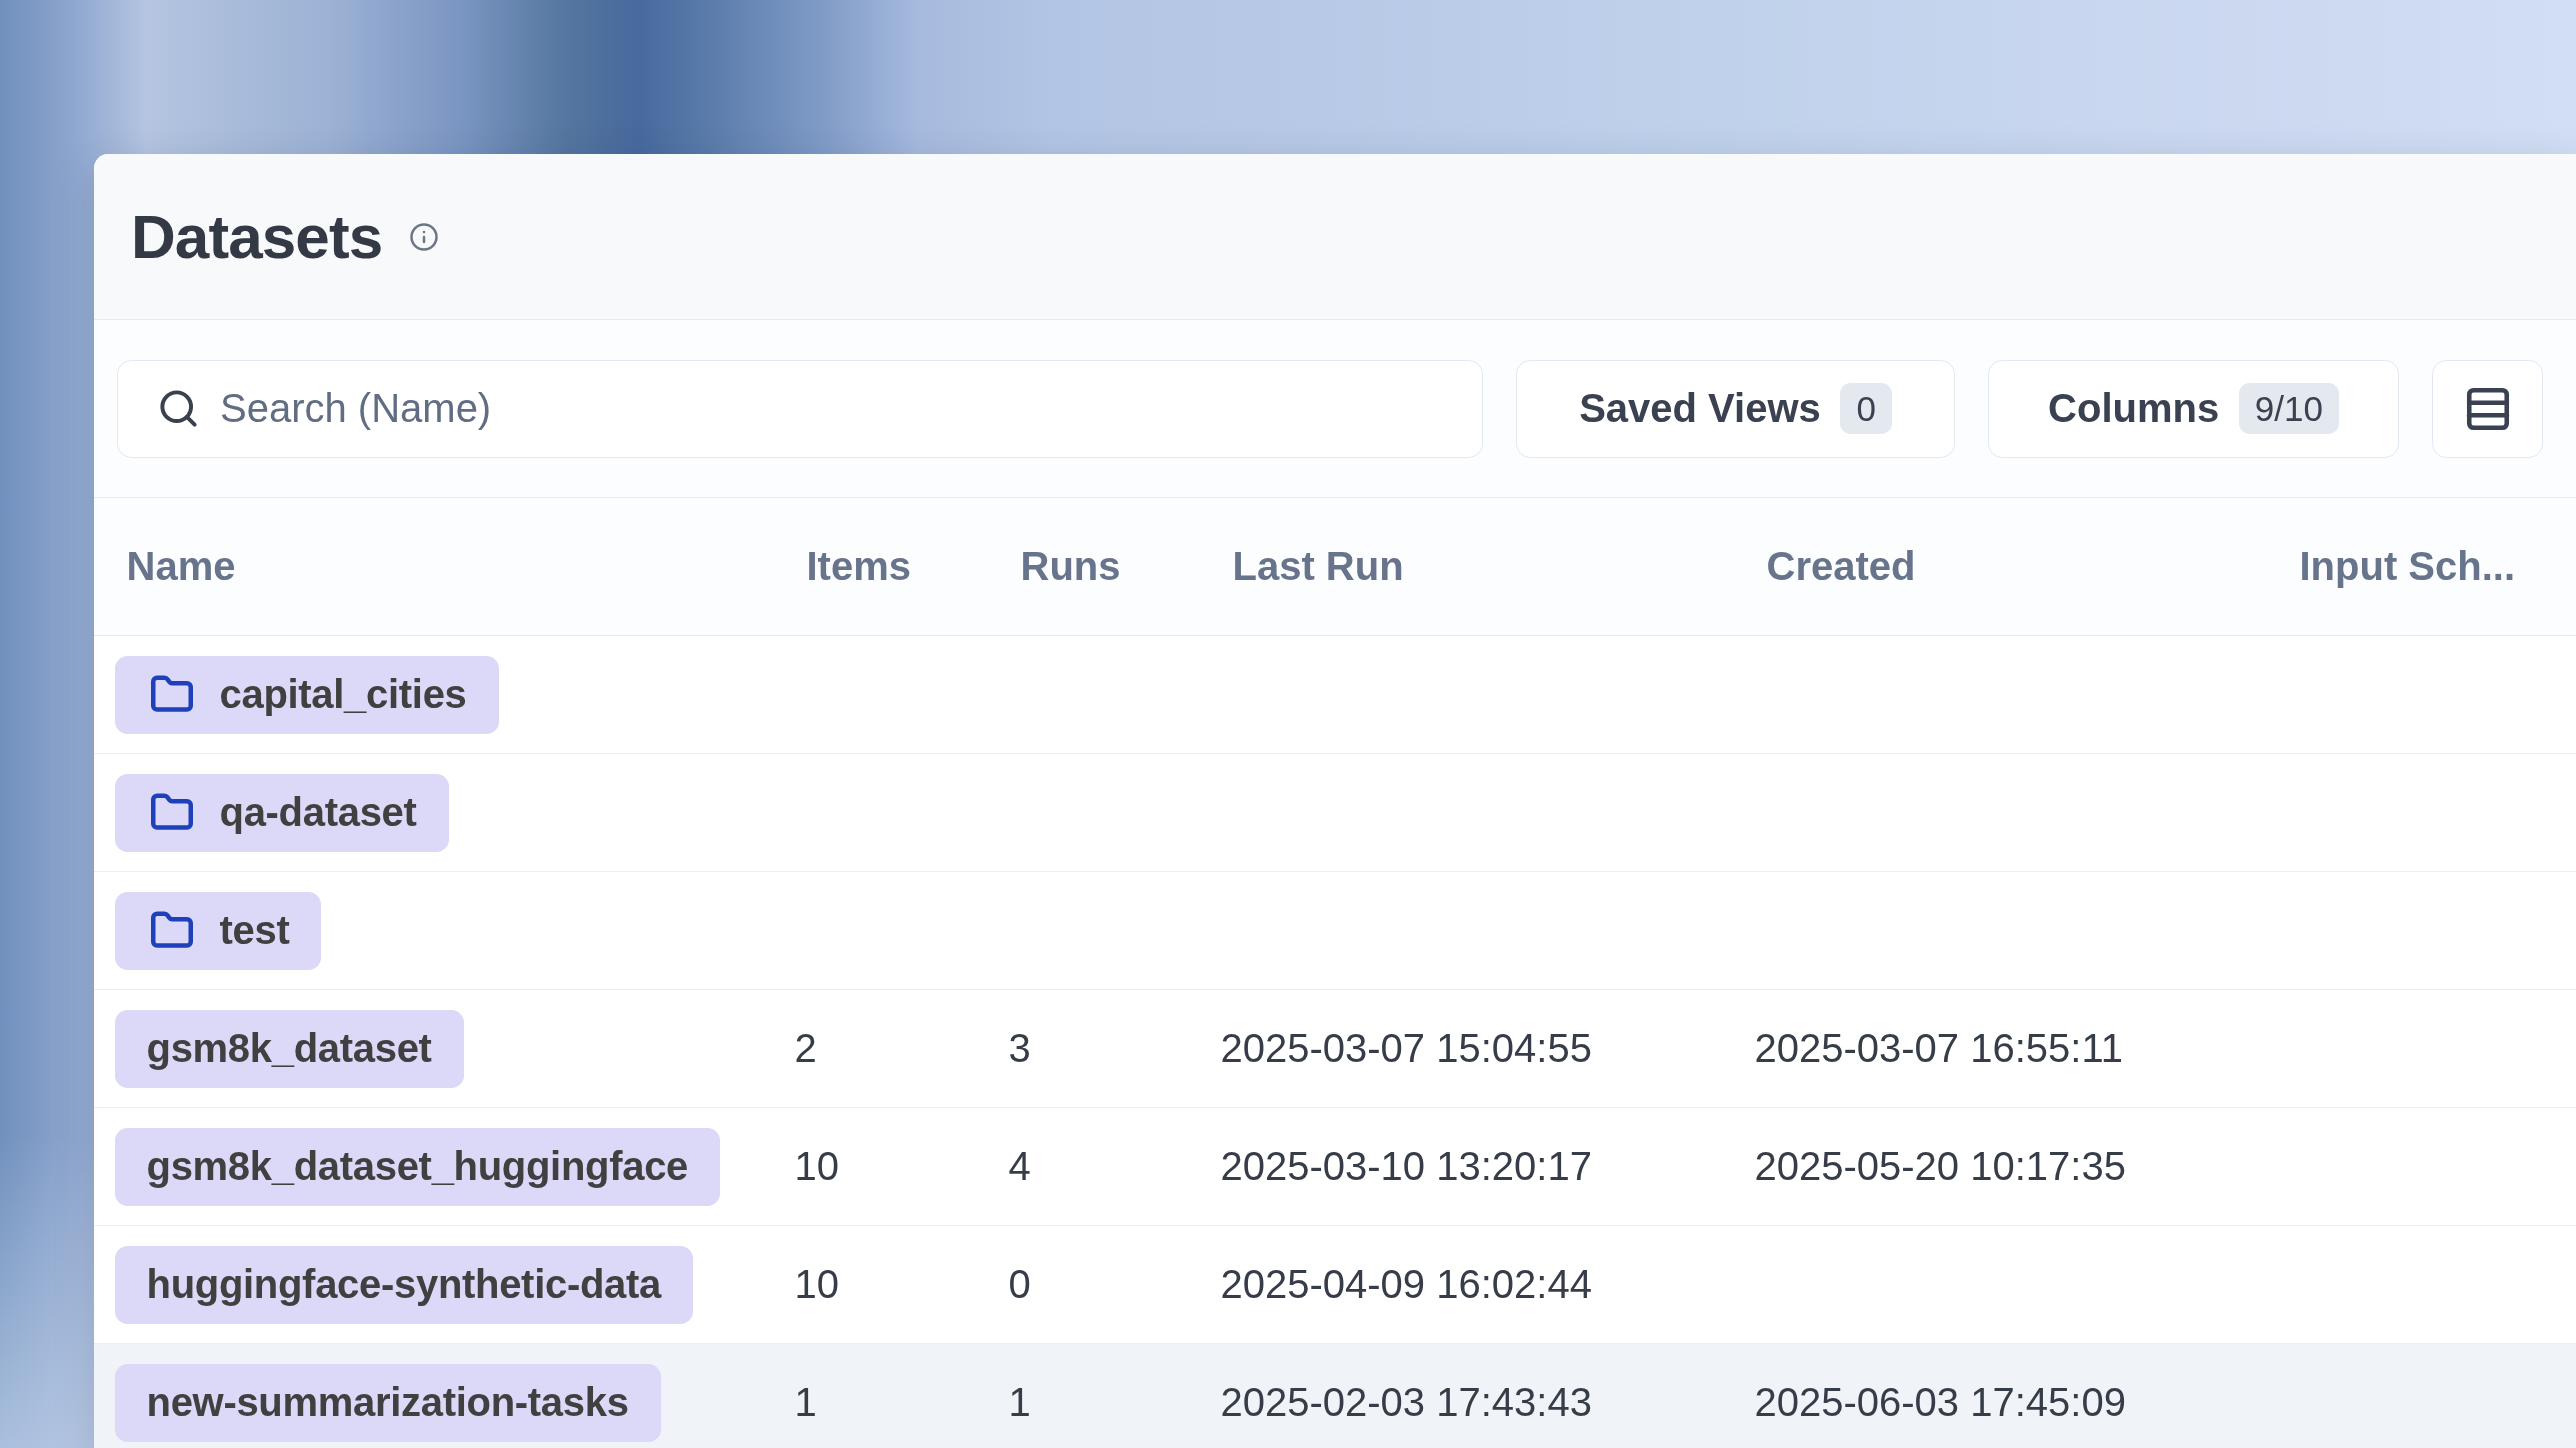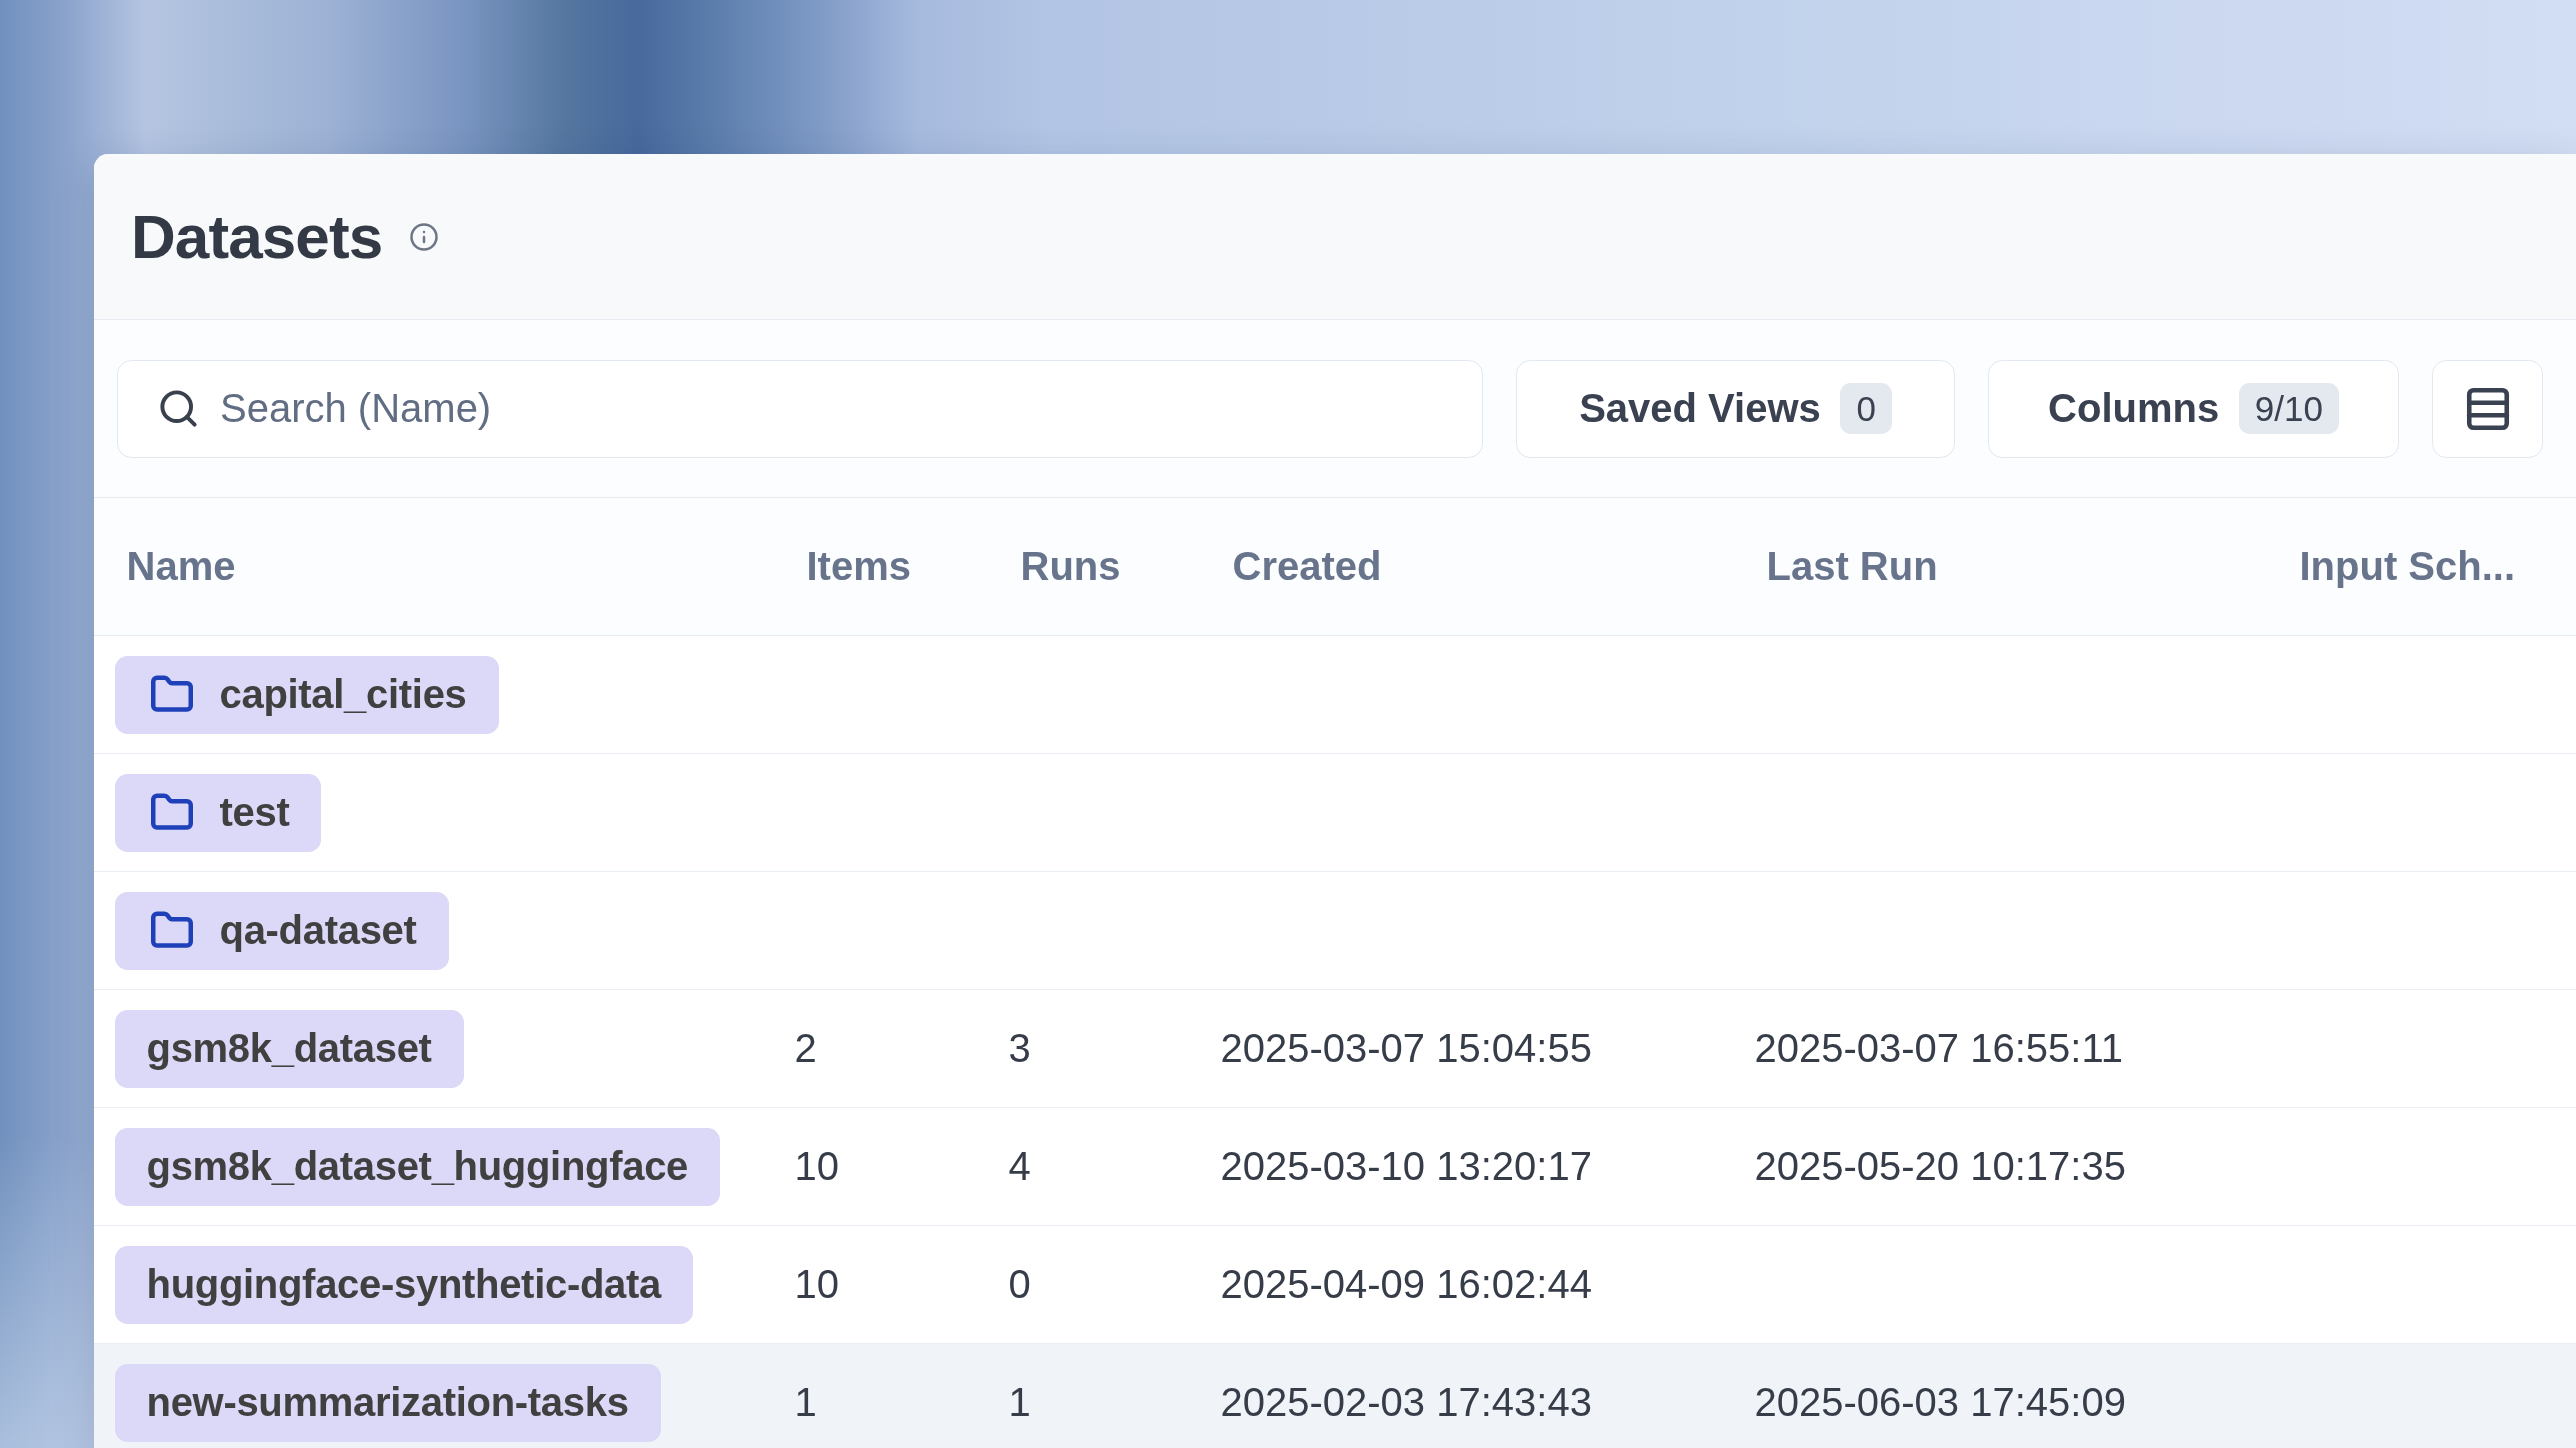--- a/index.html
+++ b/index.html
@@ -117,22 +117,22 @@
           <path d="M21 9H3"></path>
           <path d="M21 15H3"></path>
         </svg>
     </button>
   </div>
 
   <div class="grid thead">
     <div class="th">Name</div>
     <div class="th">Items</div>
     <div class="th">Runs</div>
+    <div class="th">Last Run</div>
     <div class="th">Created</div>
-    <div class="th">Last Run</div>
     <div class="th">Input Sch...</div>
   </div>
 
   <div>
 
     <div class="grid tr">
       <div class="td">
         <span class="pill">
           <svg viewBox="0 0 24 24" fill="none" stroke="currentColor" stroke-width="2.4" stroke-linecap="round" stroke-linejoin="round">
               <path d="M20 20a2 2 0 0 0 2-2V8a2 2 0 0 0-2-2h-7.9a2 2 0 0 1-1.69-.9L9.6 3.9A2 2 0 0 0 7.93 3H4a2 2 0 0 0-2 2v13a2 2 0 0 0 2 2Z"></path>
@@ -146,37 +146,37 @@
       <div class="td"></div>
       <div class="td"></div>
     </div>
 
     <div class="grid tr">
       <div class="td">
         <span class="pill">
           <svg viewBox="0 0 24 24" fill="none" stroke="currentColor" stroke-width="2.4" stroke-linecap="round" stroke-linejoin="round">
               <path d="M20 20a2 2 0 0 0 2-2V8a2 2 0 0 0-2-2h-7.9a2 2 0 0 1-1.69-.9L9.6 3.9A2 2 0 0 0 7.93 3H4a2 2 0 0 0-2 2v13a2 2 0 0 0 2 2Z"></path>
             </svg>
-          <span class="pill-label">test</span>
+          <span class="pill-label">qa-dataset</span>
         </span>
       </div>
       <div class="td"></div>
       <div class="td"></div>
       <div class="td"></div>
       <div class="td"></div>
       <div class="td"></div>
     </div>
 
     <div class="grid tr">
       <div class="td">
         <span class="pill">
           <svg viewBox="0 0 24 24" fill="none" stroke="currentColor" stroke-width="2.4" stroke-linecap="round" stroke-linejoin="round">
               <path d="M20 20a2 2 0 0 0 2-2V8a2 2 0 0 0-2-2h-7.9a2 2 0 0 1-1.69-.9L9.6 3.9A2 2 0 0 0 7.93 3H4a2 2 0 0 0-2 2v13a2 2 0 0 0 2 2Z"></path>
             </svg>
-          <span class="pill-label">qa-dataset</span>
+          <span class="pill-label">test</span>
         </span>
       </div>
       <div class="td"></div>
       <div class="td"></div>
       <div class="td"></div>
       <div class="td"></div>
       <div class="td"></div>
     </div>
 
     <div class="grid tr">

